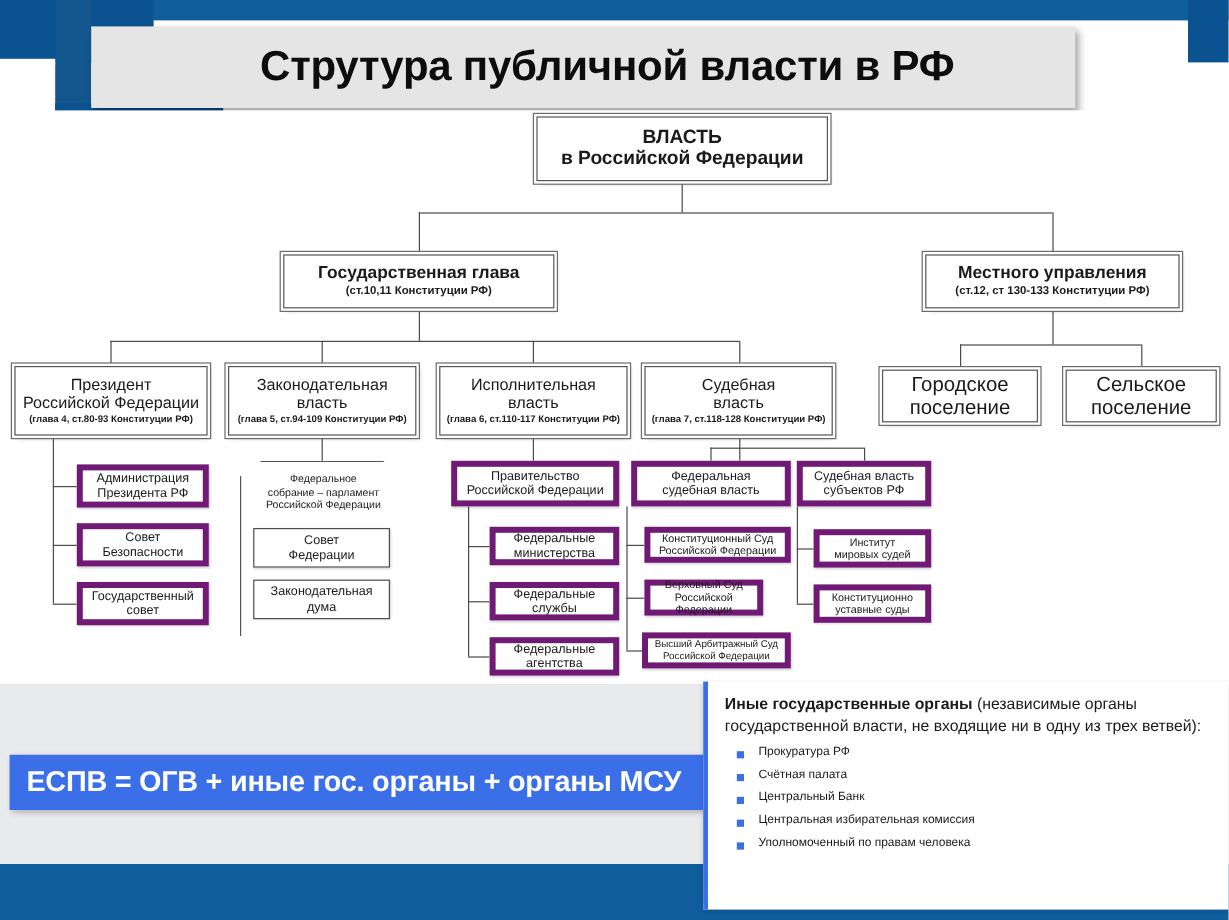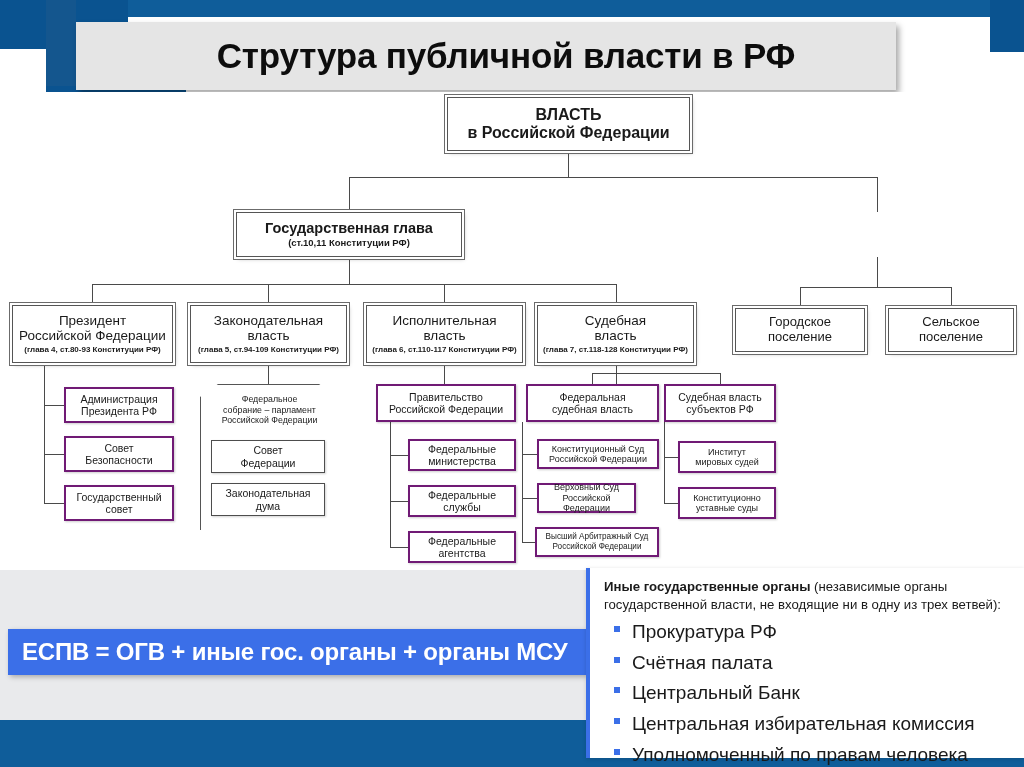--- a/index.html
+++ b/index.html
@@ -43,21 +43,21 @@
   
   #diagram {
     position: absolute; left: 0; top: 92px; width: 1024px; height: 478px;
     background: #ffffff;
     padding-left: 48px;
   }
   .node {
     position: absolute;
     box-sizing: border-box;
     background: #ffffff;
-    border: 2px solid #701a75;
+    border: 5px solid #701a75;
     display: flex; flex-direction: column;
     align-items: center; justify-content: center;
     text-align: center;
     color: #1a1a1a;
     z-index: 3;
   }
   .node .ttl { line-height: 1.12; }
   .node .sub { line-height: 1.1; }
 
   
@@ -77,21 +77,21 @@
 
   
   .lvl3 .ttl { font-size: 13.5px; font-weight: normal; }
   .lvl3 .sub { font-size: 8px; font-weight: bold; margin-top: 3px; }
   #n-prez { left: 12px;  top: 213px; width: 161px; height: 58px; }
   #n-zak  { left: 190px; top: 213px; width: 157px; height: 58px; }
   #n-isp  { left: 366px; top: 213px; width: 157px; height: 58px; }
   #n-sud  { left: 537px; top: 213px; width: 157px; height: 58px; }
   #n-gor  { left: 735px; top: 216px; width: 130px; height: 44px; }
   #n-sel  { left: 888px; top: 216px; width: 126px; height: 44px; }
-  .lvl3b .ttl { font-size: 13px; }
+  .lvl3b .ttl { font-size: 17px; }
 
   
   .small { font-size: 10.5px; line-height: 1.16; }
   .smaller { font-size: 9px; line-height: 1.16; }
   .tiny { font-size: 8.2px; line-height: 1.16; }
 
   #n-adm  { left: 64px; top: 295px; width: 110px; height: 36px; }
   #n-sovb { left: 64px; top: 344px; width: 110px; height: 36px; }
   #n-gsov { left: 64px; top: 393px; width: 110px; height: 36px; }
 
@@ -155,21 +155,21 @@
   #info-lead {
     font-size: 13.2px; color: #1a1a1a; line-height: 1.33; margin-bottom: 7px;
   }
   #info-lead b { font-weight: bold; }
   .bullet-row {
     display: flex; align-items: flex-start; margin: 0 0 6px 10px;
   }
   .bullet-mark {
     width: 6px; height: 6px; background: #3b6fe8; margin: 6px 12px 0 0; flex: none;
   }
-  .bullet-text { font-size: 19px; color: #1a1a1a; line-height: 1.3; }
+  .bullet-text { font-size: 10px; color: #1a1a1a; line-height: 1.3; }
 </style>
 </head>
 <body>
 
 <div id="slide">
 
   <div class="deco deco-grey-gap"></div>
   <div class="deco deco-top-bar"></div>
   <div class="deco deco-left-block"></div>
   <div class="deco deco-left-tab"></div>
@@ -231,20 +231,24 @@
     <div class="node dbl" id="n-root">
       <div class="ttl">ВЛАСТЬ</div>
       <div class="sub">в Российской Федерации</div>
     </div>
 
     <div class="node dbl lvl2" id="n-gos">
       <div class="ttl">Государственная глава</div>
       <div class="sub">(ст.10,11 Конституции РФ)</div>
     </div>
 
+    <div class="node dbl lvl2" id="n-mest">
+      <div class="ttl">Местного управления</div>
+      <div class="sub">(ст.12, ст 130-133 Конституции РФ)</div>
+    </div>
 
     <div class="node dbl lvl3" id="n-prez">
       <div class="ttl">Президент</div>
       <div class="ttl">Российской Федерации</div>
       <div class="sub">(глава 4, ст.80-93 Конституции РФ)</div>
     </div>
 
     <div class="node dbl lvl3" id="n-zak">
       <div class="ttl">Законодательная</div>
       <div class="ttl">власть</div>

